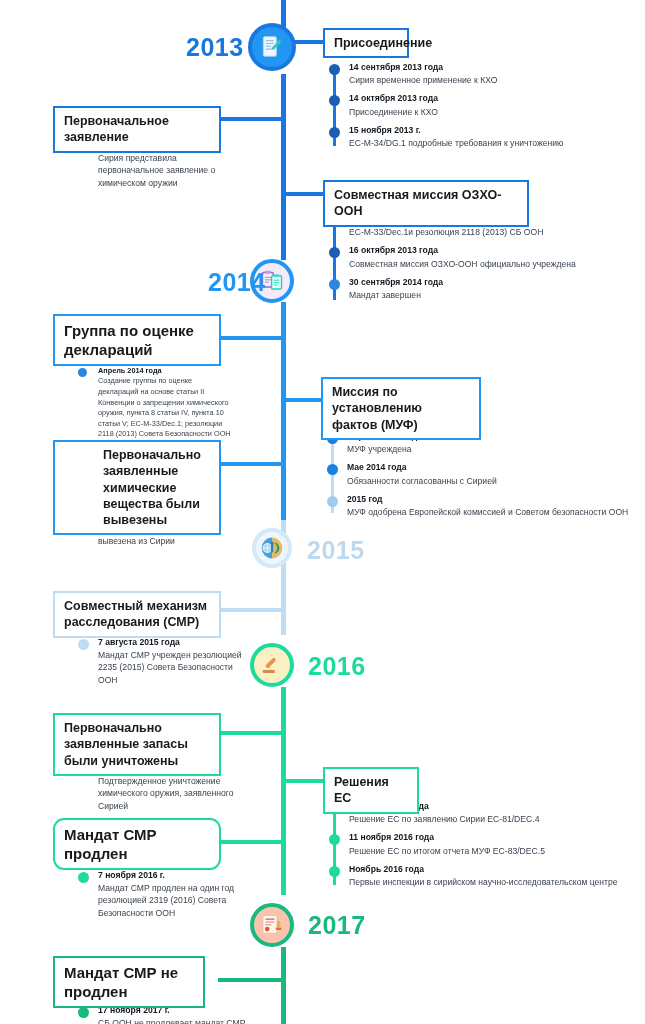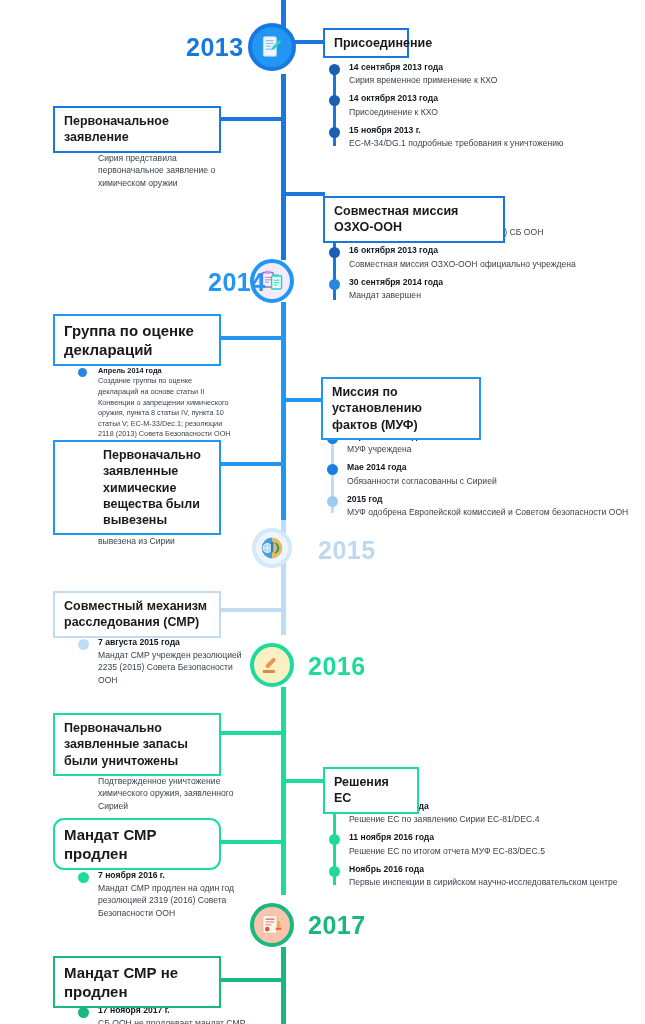--- a/index.html
+++ b/index.html
@@ -96,21 +96,21 @@
         <circle cx="7.4" cy="12" r="4.6" fill="#bfe0f4" opacity=".85"></circle>
         <circle cx="7.4" cy="12" r="4.6" fill="none" stroke="#ffffff" stroke-width="0.7"></circle>
         <path d="M7.4 7.4v9.2M2.8 12h9.2" stroke="#ffffff" stroke-width="0.6"></path>
         <path d="M16.1 7.6c1.6 1.1 2.5 2.6 2.5 4.4s-.9 3.3-2.5 4.4" fill="none" stroke="#2f8a4c" stroke-width="1.6"></path>
         <path d="M14.8 6.8c1.9 1.3 3 3.1 3 5.2s-1.1 3.9-3 5.2" fill="none" stroke="#3fa35c" stroke-width="1.3"></path>
         <rect x="11" y="7.6" width="2.2" height="8.8" rx="1" fill="#2f7fb8"></rect>
         <circle cx="12.1" cy="7.0" r="1.5" fill="#2f7fb8"></circle>
       </svg>
     </span>
   </div>
-  <div class="yearlabel" style="left:318px;top:536px;color:#bcd9f0;">2015</div>
+  <div class="yearlabel" style="left:307px;top:536px;color:#bcd9f0;">2015</div>
 
   <div class="yearnode" style="left:250px;top:643px;width:44px;height:44px;border-color:#1ddb9b;background:#fbf0c4;">
     <span>
       <svg viewBox="0 0 24 24" aria-hidden="true">
         <rect x="3.4" y="16.6" width="11.4" height="2.8" rx="1.2" fill="#d68a4e"></rect>
         <rect x="5.2" y="8.6" width="10.6" height="3.4" rx="1.5" fill="#f0a760" transform="rotate(-42 10.5 10.3)"></rect>
         <rect x="9.4" y="4.4" width="3.2" height="11.4" rx="1.5" fill="#e8954f" transform="rotate(42 11 10)"></rect>
       </svg>
     </span>
   </div>
@@ -161,21 +161,21 @@
   <div class="details" style="left:82px;top:140px;width:160px;">
     <div class="drail" style="height:4px;background:#1878e0;"></div>
     <div class="ditem">
       <span class="dot" style="background:#1a5fb4;"></span>
       <div class="dh">23 октября 2013 года</div>
       <div class="dp">Сирия представила первоначальное заявление о химическом оружии</div>
     </div>
   </div>
 
   <div class="hconn" style="left:285px;top:192px;width:40px;background:#1878e0;"></div>
-  <div class="titlebox" style="left:323px;top:180px;width:182px;border-color:#1878e0;margin-top:16px;">
+  <div class="titlebox" style="left:323px;top:180px;width:206px;border-color:#1878e0;">
     <div class="t">Совместная миссия ОЗХО-ООН</div>
   </div>
   <div class="details" style="left:333px;top:214px;width:300px;">
     <div class="drail" style="height:80px;background:#1878e0;"></div>
     <div class="ditem">
       <span class="dot" style="background:#1a5fb4;"></span>
       <div class="dh">27 сентября 2013 года</div>
       <div class="dp">EC-M-33/Dec.1и резолюция 2118 (2013) СБ ООН</div>
     </div>
     <div class="ditem">
@@ -295,21 +295,21 @@
   <div class="details" style="left:82px;top:870px;width:160px;">
     <div class="drail" style="height:4px;background:#1ddb9b;"></div>
     <div class="ditem">
       <span class="dot" style="background:#1ddb9b;"></span>
       <div class="dh">7 ноября 2016 г.</div>
       <div class="dp">Мандат СМР продлен на один год резолюцией 2319 (2016) Совета Безопасности ООН</div>
     </div>
   </div>
 
   <div class="hconn" style="left:218px;top:978px;width:68px;background:#19b87c;"></div>
-  <div class="titlebox big" style="left:53px;top:956px;width:168px;border-color:#19b87c;">
+  <div class="titlebox big" style="left:53px;top:956px;width:152px;border-color:#19b87c;">
     <div class="t">Мандат СМР не продлен</div>
   </div>
   <div class="details" style="left:82px;top:1005px;width:180px;">
     <div class="drail" style="height:4px;background:#19b87c;"></div>
     <div class="ditem">
       <span class="dot" style="background:#19b87c;"></span>
       <div class="dh">17 ноября 2017 г.</div>
       <div class="dp">СБ ООН не продлевает мандат СМР</div>
     </div>
   </div>

